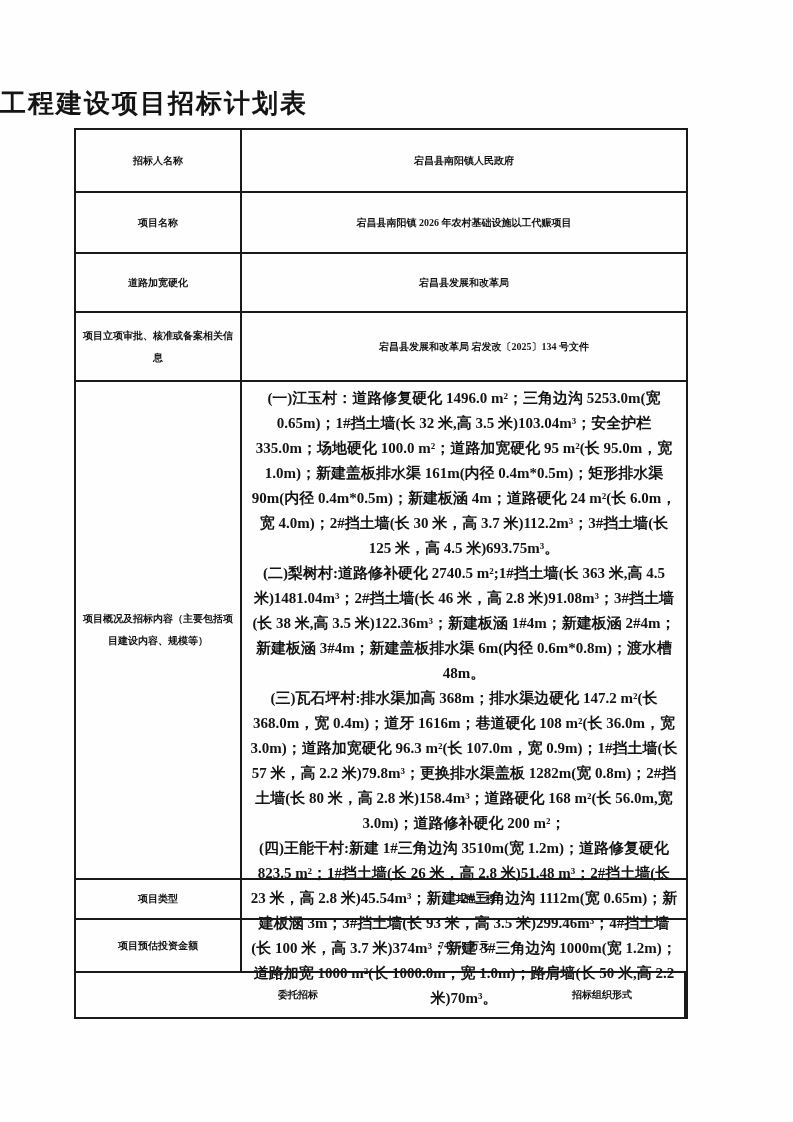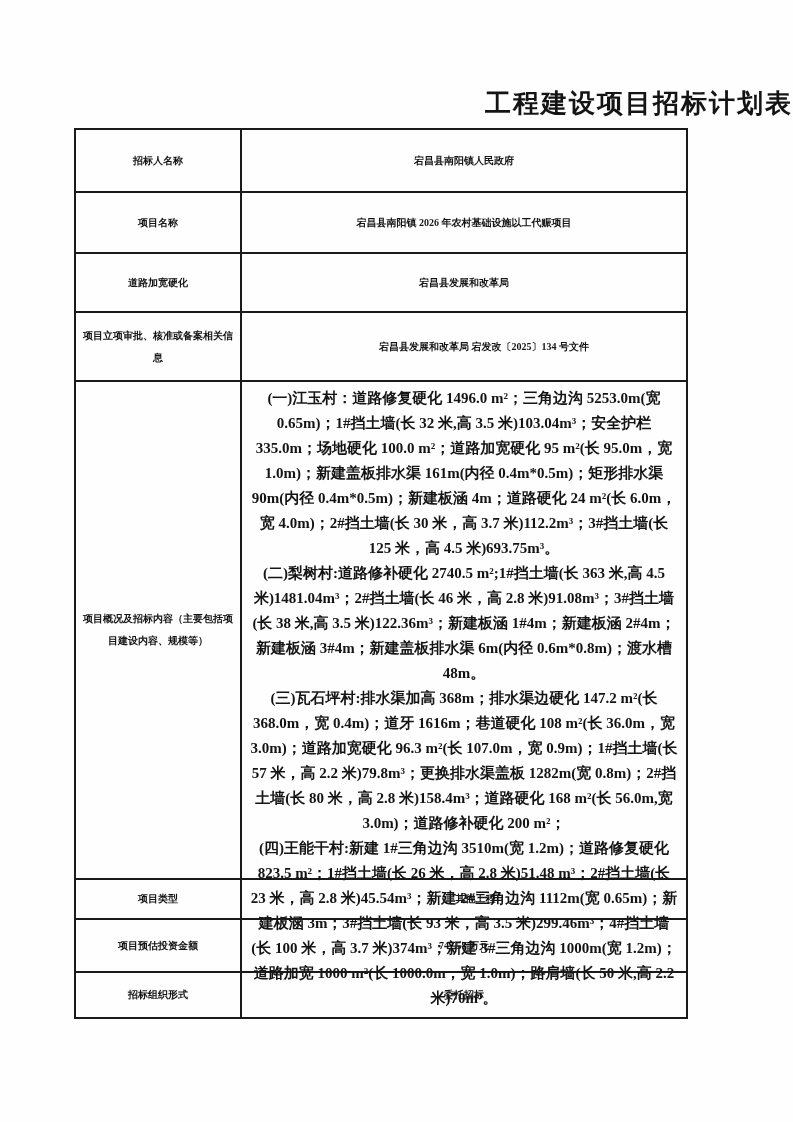--- a/index.html
+++ b/index.html
@@ -15,21 +15,21 @@
     font-family: "Liberation Serif", "DejaVu Serif", serif;
     color: #141414;
     overflow: hidden;
   }
   .title {
     position: absolute;
     top: 86px;
     left: 0;
     width: 100%;
     margin: 0;
-    text-align: right;
+    text-align: left;
     font-size: 26px;
     font-weight: 700;
     letter-spacing: 2px;
   }
   .doc-table {
     position: absolute;
     left: 74px;
     top: 128px;
     width: 614px;
     border: 2px solid #1a1a1a;
@@ -130,18 +130,18 @@
       <div class="cell label-cell">项目类型</div>
       <div class="cell value-cell">其他工程</div>
     </div>
 
     <div class="trow r7">
       <div class="cell label-cell">项目预估投资金额</div>
       <div class="cell value-cell">747.58 万元</div>
     </div>
 
     <div class="trow r8">
+      <div class="cell value-cell">委托招标</div>
       <div class="cell label-cell">招标组织形式</div>
-      <div class="cell value-cell">委托招标</div>
     </div>
 
   </div>
 </div>
 
 </body></html>

